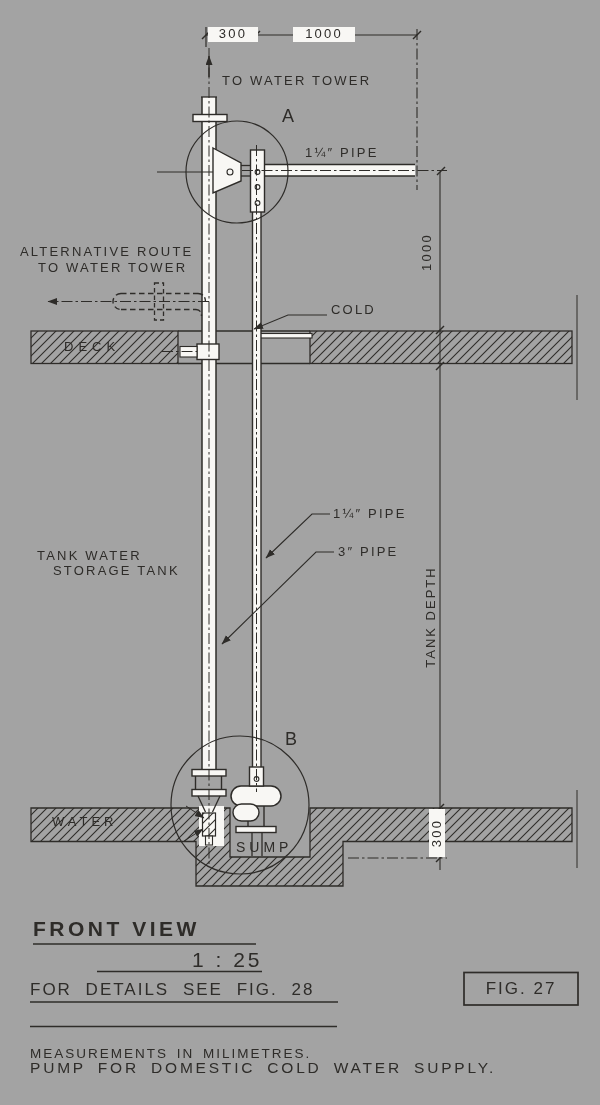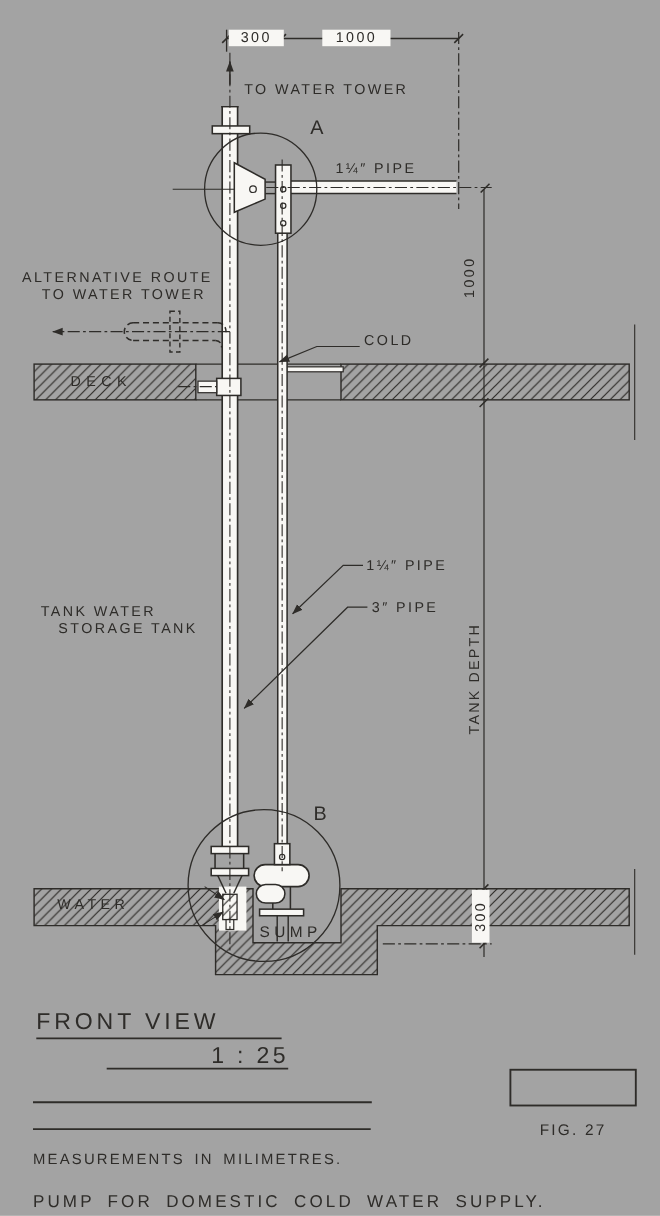--- a/index.html
+++ b/index.html
@@ -12,21 +12,21 @@
   #linework{position:absolute;left:0;top:0;}
   .lbl{position:absolute;white-space:nowrap;font-size:13px;letter-spacing:2.2px;line-height:1.15;}
   .lbl.bg{background:#f8f7f4;padding:0 3px;}
   .lbl.center{text-align:center;}
   .rot{display:flex;align-items:center;justify-content:center;transform:rotate(-90deg);transform-origin:center;}
   .big{font-size:18px;letter-spacing:1px;}
   .wide{letter-spacing:5px;margin-left:14px;}
   .t-front{font-size:21px;letter-spacing:3.5px;}
   .t-scale{font-size:21px;letter-spacing:3px;}
   .t-details{font-size:17px;letter-spacing:2px;word-spacing:7px;}
-  .t-fig{font-size:14px;letter-spacing:2px;margin-top:40px;}
+  .t-fig{font-size:17px;letter-spacing:2px;}
   .t-units{font-size:13.5px;letter-spacing:2px;word-spacing:3px;}
   .t-caption{font-size:15.5px;letter-spacing:2.8px;word-spacing:5px;}
 </style>
 </head>
 <body>
 
 <div id="sheet">
 
   <svg id="linework" width="600" height="1105" viewBox="0 0 600 1105">
     <defs>
@@ -187,19 +187,20 @@
   <div class="lbl" style="left:331px;top:303px;">COLD</div>
   <div class="lbl wide" style="left:50px;top:340px;">DECK</div>
   <div class="lbl" style="left:37px;top:549px;">TANK WATER</div>
   <div class="lbl" style="left:37px;top:564px;margin-left:16px;">STORAGE TANK</div>
   <div class="lbl" style="left:333px;top:507px;">1¼″ PIPE</div>
   <div class="lbl" style="left:338px;top:545px;text-align:center;">3″ PIPE</div>
   <div class="lbl big" style="left:285px;top:729px;">B</div>
   <div class="lbl" style="left:52px;top:815px;letter-spacing:4px;">WATER</div>
   <div class="lbl" style="left:236px;top:839px;font-size:14px;letter-spacing:4px;">SUMP</div>
 
-  <div class="lbl t-front" style="left:33px;top:917px;">FRONT VIEW</div>
+  <div class="lbl t-front" style="left:33px;top:917px;font-weight:bold;">FRONT VIEW</div>
   <div class="lbl t-scale" style="left:192px;top:948px;">1 : 25</div>
+  <div class="lbl t-details" style="left:30px;top:980px;">FOR DETAILS SEE FIG. 28</div>
   <div class="lbl t-fig center" style="left:464px;top:979px;width:114px;">FIG. 27</div>
   <div class="lbl t-units" style="left:30px;top:1006px;margin-top:40px;">MEASUREMENTS IN MILIMETRES.</div>
-  <div class="lbl t-caption" style="left:30px;top:1084px;">PUMP FOR DOMESTIC COLD WATER SUPPLY.</div>
+  <div class="lbl t-caption" style="left:30px;top:1059px;">PUMP FOR DOMESTIC COLD WATER SUPPLY.</div>
 
 </div>
 
 </body></html>

